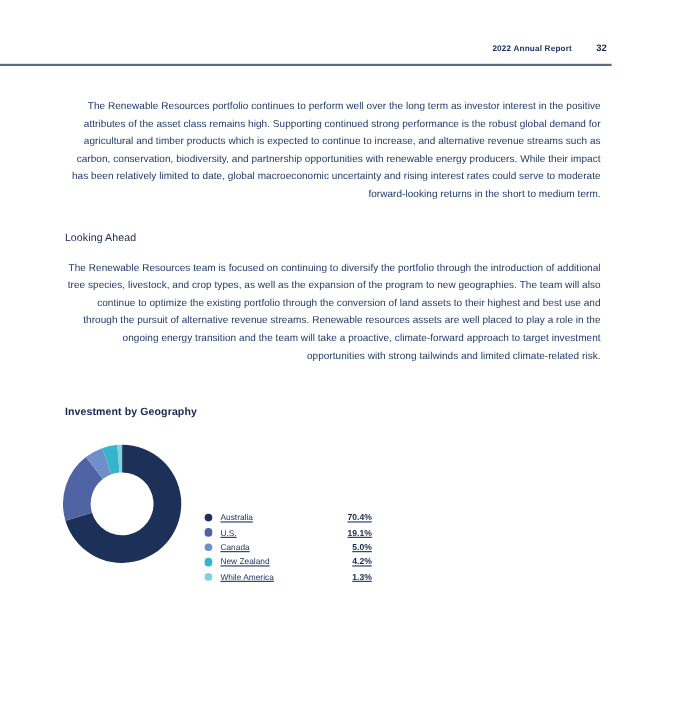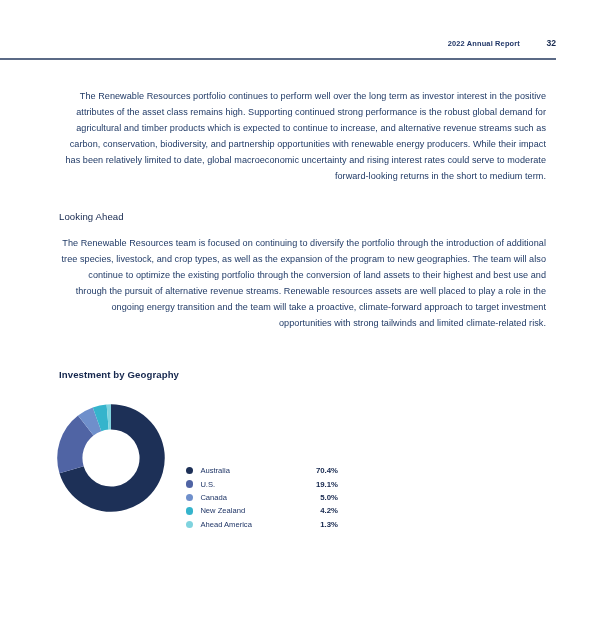--- a/index.html
+++ b/index.html
@@ -37,21 +37,20 @@
     font-weight: bold;
     letter-spacing: 0.18px;
     color: #1f3566;
   }
   .header-page-number {
     font-size: 8.6px;
     font-weight: bold;
     color: #16284e;
     margin-left: 22px;
     min-width: 14px;
-    text-align: right;
   }
   .header-rule {
     position: absolute;
     top: 58px;
     left: 0;
     width: 556px;
     height: 1.6px;
     background: #5b6a86;
   }
 
@@ -110,20 +109,21 @@
     display: block;
     width: 112px;
     height: 112px;
   }
 
   .legend {
     position: absolute;
     left: 127px;
     top: 62px;
     width: 152px;
+    text-decoration: underline;
   }
   .legend-row {
     display: flex;
     align-items: center;
     height: 13.4px;
   }
   .legend-swatch {
     width: 7.4px;
     height: 7.4px;
     border-radius: 50%;
@@ -194,20 +194,20 @@
             <span class="legend-label">Canada</span>
             <span class="legend-value">5.0%</span>
           </div>
           <div class="legend-row">
             <span class="legend-swatch" style="background: rgb(53, 180, 204);"></span>
             <span class="legend-label">New Zealand</span>
             <span class="legend-value">4.2%</span>
           </div>
           <div class="legend-row">
             <span class="legend-swatch" style="background: rgb(127, 211, 222);"></span>
-            <span class="legend-label">Ahead America</span>
+            <span class="legend-label">While America</span>
             <span class="legend-value">1.3%</span>
           </div>
         </div>
     </div>
   </div>
 
 </div>
 
 </body></html>

